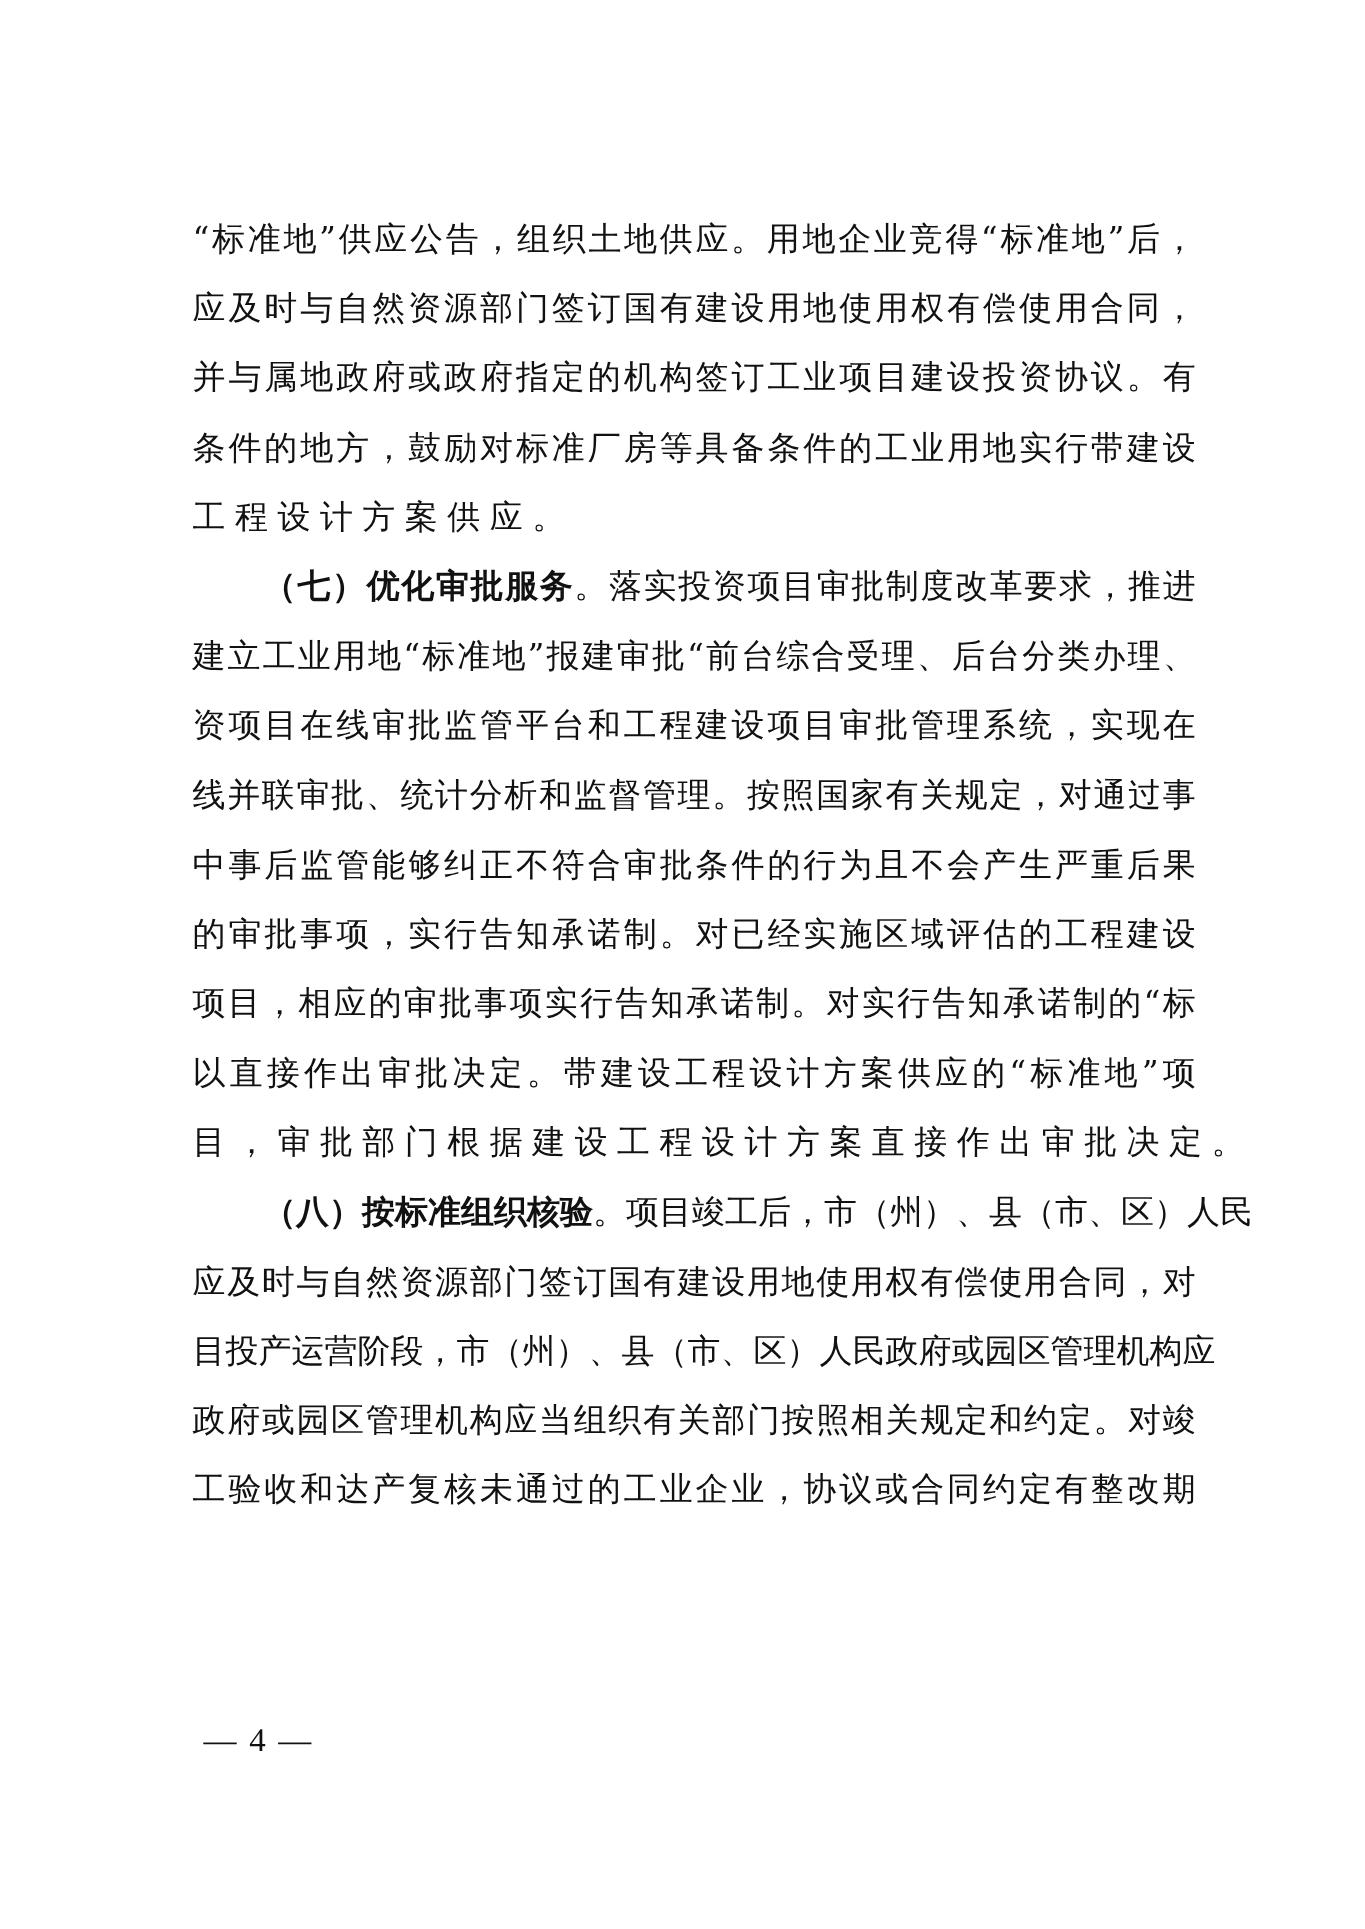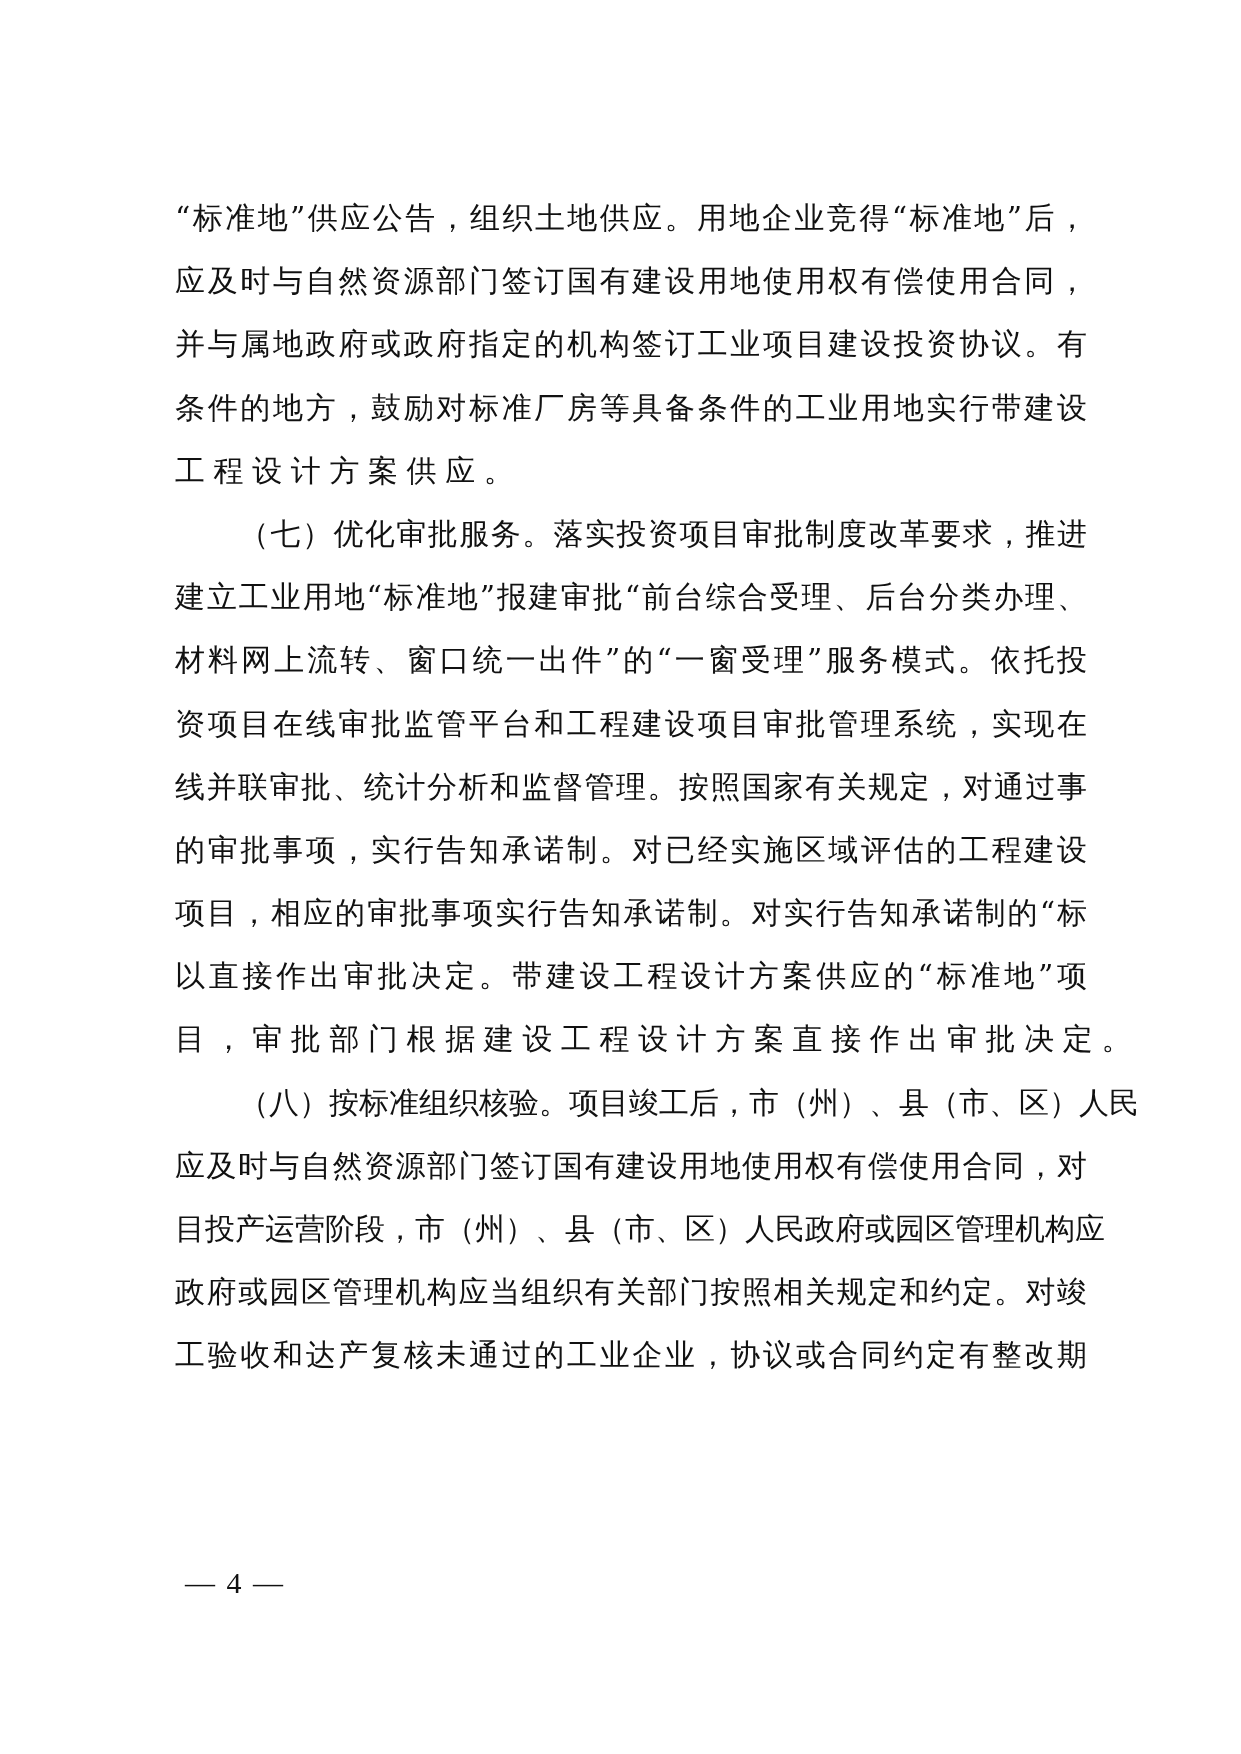--- a/index.html
+++ b/index.html
@@ -39,21 +39,21 @@
     overflow: visible;
   }
   .line.last {
     text-align-last: left;
     letter-spacing: 8.6px;
   }
   .line.indent {
     padding-left: 64px;
   }
   .heading {
-    font-weight: normal;
+    font-weight: bold;
     font-family: "DejaVu Serif", "Liberation Serif", serif;
   }
   .page-number {
     position: absolute;
     left: 173px;
     top: 1566px;
     font-family: "Liberation Serif", "DejaVu Serif", serif;
     font-size: 30px;
     line-height: 34px;
     color: #111111;
@@ -67,23 +67,23 @@
 <div class="page">
   <div class="body-text">
     <div class="line">“标准地”供应公告，组织土地供应。用地企业竞得“标准地”后，</div>
     <div class="line">应及时与自然资源部门签订国有建设用地使用权有偿使用合同，</div>
     <div class="line">并与属地政府或政府指定的机构签订工业项目建设投资协议。有</div>
     <div class="line">条件的地方，鼓励对标准厂房等具备条件的工业用地实行带建设</div>
     <div class="line last">工程设计方案供应。</div>
 
     <div class="line indent"><span class="heading">（七）优化审批服务</span><span>。落实投资项目审批制度改革要求，推进</span></div>
     <div class="line">建立工业用地“标准地”报建审批“前台综合受理、后台分类办理、</div>
-    <div class="line">材料网上流转、窗口统一出件”的“一窗受理”服务模式。依托投</div>
     <div class="line">资项目在线审批监管平台和工程建设项目审批管理系统，实现在</div>
     <div class="line">线并联审批、统计分析和监督管理。按照国家有关规定，对通过事</div>
+    <div class="line">中事后监管能够纠正不符合审批条件的行为且不会产生严重后果</div>
     <div class="line">的审批事项，实行告知承诺制。对已经实施区域评估的工程建设</div>
     <div class="line">项目，相应的审批事项实行告知承诺制。对实行告知承诺制的“标</div>
     <div class="line">以直接作出审批决定。带建设工程设计方案供应的“标准地”项</div>
     <div class="line last">目，审批部门根据建设工程设计方案直接作出审批决定。</div>
 
     <div class="line indent"><span class="heading">（八）按标准组织核验</span><span>。项目竣工后，市（州）、县（市、区）人民</span></div>
     <div class="line">应及时与自然资源部门签订国有建设用地使用权有偿使用合同，对</div>
     <div class="line">目投产运营阶段，市（州）、县（市、区）人民政府或园区管理机构应</div>
     <div class="line">政府或园区管理机构应当组织有关部门按照相关规定和约定。对竣</div>
     <div class="line">工验收和达产复核未通过的工业企业，协议或合同约定有整改期</div>

